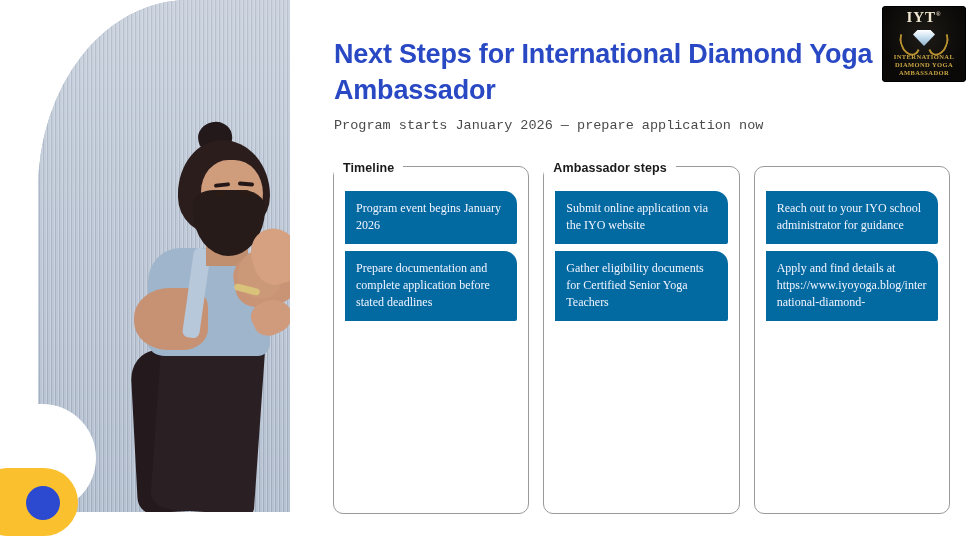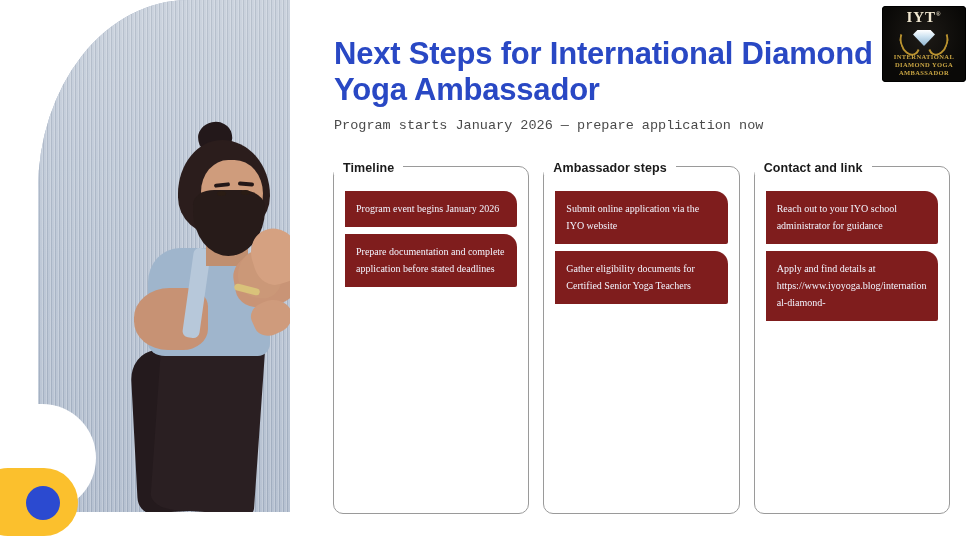--- a/index.html
+++ b/index.html
@@ -283,21 +283,21 @@
     line-height: 8px;
   }
 
   
   .headline {
     position: absolute;
     left: 334px;
     top: 36px;
     width: 560px;
     color: #2948c4;
-    font-size: 31px;
+    font-size: 27px;
     font-weight: bold;
     line-height: 36px;
     letter-spacing: -0.2px;
   }
   .subhead {
     position: absolute;
     left: 334px;
     top: 117px;
     width: 560px;
     color: #4a4a4a;
@@ -340,24 +340,24 @@
     color: #1a1a1a;
     letter-spacing: 0.1px;
   }
   .cards {
     display: flex;
     flex-direction: column;
     gap: 7px;
     margin-top: 2px;
   }
   .card {
-    background: #7f1d1d;
+    background: #0369a1;
     color: #f2f5ff;
     font-family: "Liberation Serif", serif;
-    font-size: 10px;
+    font-size: 12px;
     line-height: 17px;
     padding: 9px 11px 10px 11px;
     border-top-right-radius: 13px;
     border-bottom-right-radius: 2px;
     box-sizing: border-box;
     word-break: break-word;
   }
 </style>
 </head>
 <body>
@@ -425,23 +425,20 @@
       <div class="col-legend">
         <span>Ambassador steps</span>
       </div>
       <div class="cards">
         <div class="card">Submit online application via the IYO website</div>
         <div class="card">Gather eligibility documents for Certified Senior Yoga Teachers</div>
       </div>
     </div>
 
     <div class="col">
-      <div class="col-legend">
-        <span>Contact and link</span>
-      </div>
       <div class="cards">
         <div class="card">Reach out to your IYO school administrator for guidance</div>
         <div class="card">Apply and find details at https://www.iyoyoga.blog/international-diamond-</div>
       </div>
     </div>
 
   </div>
 </div>
 
 </body></html>

